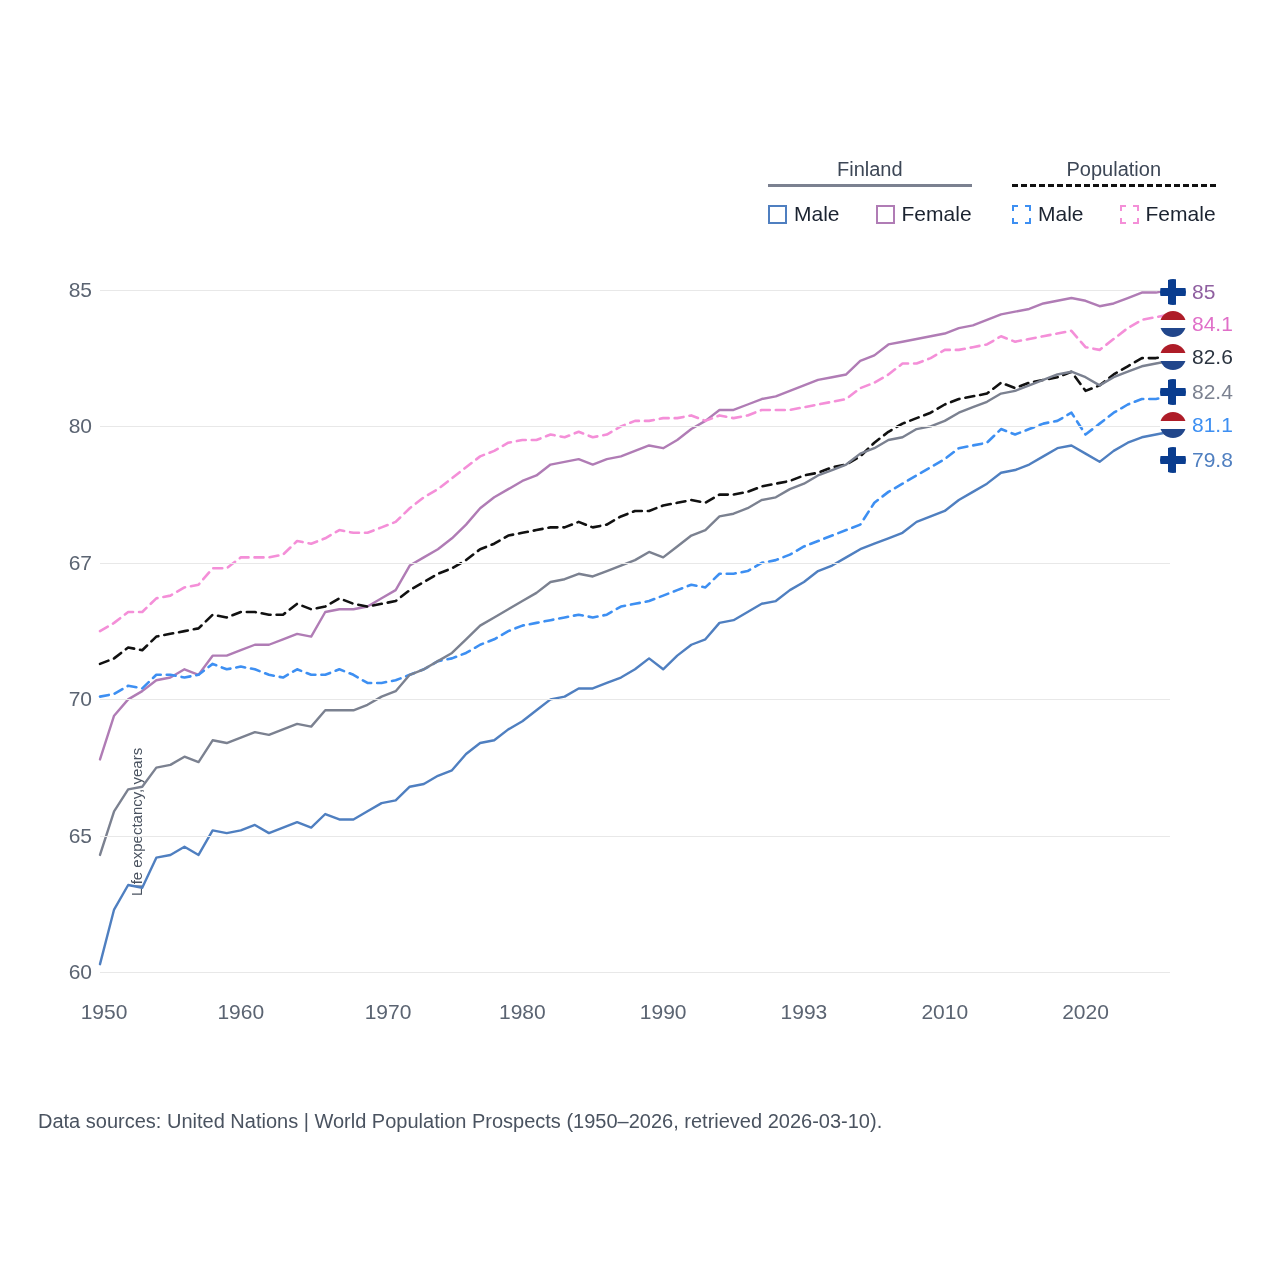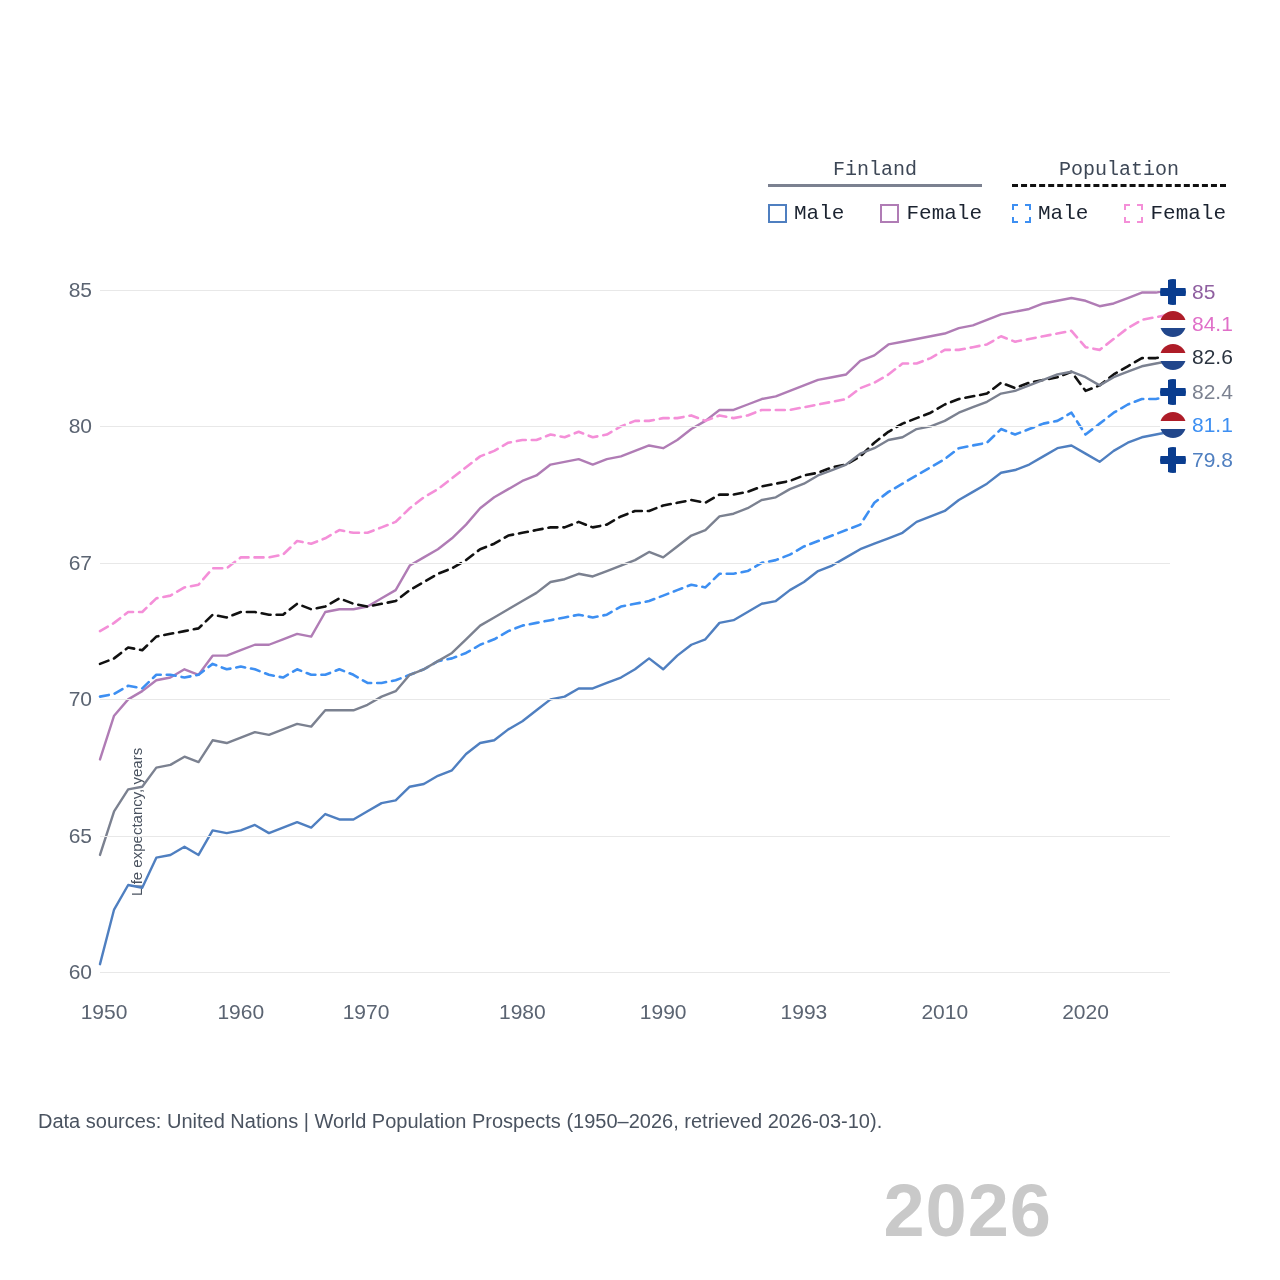--- a/index.html
+++ b/index.html
@@ -30,21 +30,20 @@
     letter-spacing: -0.2px;
   }
 
   
   .legend {
     position: absolute;
     left: 740px;
     top: 158px;
     width: 520px;
     height: 84px;
-    font-family: Liberation Mono, monospace;
   }
   .legend-group {
     position: absolute;
     top: 0;
   }
   .legend-group.finland { left: 28px; }
   .legend-group.netherlands { left: 272px; }
   .legend-head {
     font-size: 20px;
     color: #3d4756;
@@ -251,39 +250,38 @@
   <div class="plot" id="plot">
     <div class="axis-title">Life expectancy, years</div>
     <svg id="chart-svg" width="1070" height="718" viewBox="0 0 1070 718" style="position:absolute;left:0;top:0;overflow:visible">
         <polyline points="0.00,696.16 14.08,641.56 28.16,616.99 42.24,619.72 56.32,589.69 70.39,586.96 84.47,578.77 98.55,586.96 112.63,562.39 126.71,565.12 140.79,562.39 154.87,556.93 168.95,565.12 183.03,559.66 197.11,554.20 211.18,559.66 225.26,546.01 239.34,551.47 253.42,551.47 267.50,543.28 281.58,535.09 295.66,532.36 309.74,518.71 323.82,515.98 337.89,507.79 351.97,502.33 366.05,485.95 380.13,475.03 394.21,472.30 408.29,461.38 422.37,453.19 436.45,442.27 450.53,431.35 464.61,428.62 478.68,420.43 492.76,420.43 506.84,414.97 520.92,409.51 535.00,401.32 549.08,390.40 563.16,401.32 577.24,387.67 591.32,376.75 605.39,371.29 619.47,354.90 633.55,352.17 647.63,343.98 661.71,335.79 675.79,333.06 689.87,322.14 703.95,313.95 718.03,303.03 732.11,297.57 746.18,289.38 760.26,281.19 774.34,275.73 788.42,270.27 802.50,264.81 816.58,253.89 830.66,248.43 844.74,242.97 858.82,232.05 872.89,223.86 886.97,215.67 901.05,204.75 915.13,202.02 929.21,196.56 943.29,188.37 957.37,180.18 971.45,177.45 985.53,185.64 999.61,193.83 1013.68,182.91 1027.76,174.72 1041.84,169.26 1055.92,166.53 1070.00,163.80" fill="none" stroke="#4f7fc0" stroke-width="2.4" stroke-linejoin="round" stroke-linecap="round"></polyline>
         <polyline points="0.00,491.41 14.08,447.73 28.16,431.35 42.24,423.16 56.32,412.24 70.39,409.51 84.47,401.32 98.55,406.78 112.63,387.67 126.71,387.67 140.79,382.21 154.87,376.75 168.95,376.75 183.03,371.29 197.11,365.83 211.18,368.56 225.26,343.98 239.34,341.25 253.42,341.25 267.50,338.52 281.58,330.33 295.66,322.14 309.74,297.57 323.82,289.38 337.89,281.19 351.97,270.27 366.05,256.62 380.13,240.24 394.21,229.32 408.29,221.13 422.37,212.94 436.45,207.48 450.53,196.56 464.61,193.83 478.68,191.10 492.76,196.56 506.84,191.10 520.92,188.37 535.00,182.91 549.08,177.45 563.16,180.18 577.24,171.99 591.32,161.07 605.39,152.88 619.47,141.96 633.55,141.96 647.63,136.50 661.71,131.04 675.79,128.31 689.87,122.85 703.95,117.39 718.03,111.93 732.11,109.20 746.18,106.47 760.26,92.82 774.34,87.36 788.42,76.44 802.50,73.71 816.58,70.98 830.66,68.25 844.74,65.52 858.82,60.06 872.89,57.33 886.97,51.87 901.05,46.41 915.13,43.68 929.21,40.95 943.29,35.49 957.37,32.76 971.45,30.03 985.53,32.76 999.61,38.22 1013.68,35.49 1027.76,30.03 1041.84,24.57 1055.92,24.57 1070.00,21.84" fill="none" stroke="#b07cb5" stroke-width="2.4" stroke-linejoin="round" stroke-linecap="round"></polyline>
         <polyline points="0.00,428.62 14.08,425.89 28.16,417.70 42.24,420.43 56.32,406.78 70.39,406.78 84.47,409.51 98.55,406.78 112.63,395.86 126.71,401.32 140.79,398.59 154.87,401.32 168.95,406.78 183.03,409.51 197.11,401.32 211.18,406.78 225.26,406.78 239.34,401.32 253.42,406.78 267.50,414.97 281.58,414.97 295.66,412.24 309.74,406.78 323.82,401.32 337.89,393.13 351.97,390.40 366.05,384.94 380.13,376.75 394.21,371.29 408.29,363.10 422.37,357.63 436.45,354.90 450.53,352.17 464.61,349.44 478.68,346.71 492.76,349.44 506.84,346.71 520.92,338.52 535.00,335.79 549.08,333.06 563.16,327.60 577.24,322.14 591.32,316.68 605.39,319.41 619.47,305.76 633.55,305.76 647.63,303.03 661.71,294.84 675.79,292.11 689.87,286.65 703.95,278.46 718.03,273.00 732.11,267.54 746.18,262.08 760.26,256.62 774.34,234.78 788.42,223.86 802.50,215.67 816.58,207.48 830.66,199.29 844.74,191.10 858.82,180.18 872.89,177.45 886.97,174.72 901.05,161.07 915.13,166.53 929.21,161.07 943.29,155.61 957.37,152.88 971.45,144.69 985.53,166.53 999.61,155.61 1013.68,144.69 1027.76,136.50 1041.84,131.04 1055.92,131.04 1070.00,128.31" fill="none" stroke="#3d8ff2" stroke-width="2.6" stroke-linejoin="round" stroke-linecap="round" stroke-dasharray="9,6"></polyline>
         <polyline points="0.00,363.10 14.08,354.90 28.16,343.98 42.24,343.98 56.32,330.33 70.39,327.60 84.47,319.41 98.55,316.68 112.63,300.30 126.71,300.30 140.79,289.38 154.87,289.38 168.95,289.38 183.03,286.65 197.11,273.00 211.18,275.73 225.26,270.27 239.34,262.08 253.42,264.81 267.50,264.81 281.58,259.35 295.66,253.89 309.74,240.24 323.82,229.32 337.89,221.13 351.97,210.21 366.05,199.29 380.13,188.37 394.21,182.91 408.29,174.72 422.37,171.99 436.45,171.99 450.53,166.53 464.61,169.26 478.68,163.80 492.76,169.26 506.84,166.53 520.92,158.34 535.00,152.88 549.08,152.88 563.16,150.15 577.24,150.15 591.32,147.42 605.39,152.88 619.47,147.42 633.55,150.15 647.63,147.42 661.71,141.96 675.79,141.96 689.87,141.96 703.95,139.23 718.03,136.50 732.11,133.77 746.18,131.04 760.26,120.12 774.34,114.66 788.42,106.47 802.50,95.55 816.58,95.55 830.66,90.09 844.74,81.90 858.82,81.90 872.89,79.17 886.97,76.44 901.05,68.25 915.13,73.71 929.21,70.98 943.29,68.25 957.37,65.52 971.45,62.79 985.53,79.17 999.61,81.90 1013.68,70.98 1027.76,60.06 1041.84,51.87 1055.92,49.14 1070.00,46.41" fill="none" stroke="#f48fd8" stroke-width="2.6" stroke-linejoin="round" stroke-linecap="round" stroke-dasharray="9,6"></polyline>
         <polyline points="0.00,395.86 14.08,390.40 28.16,379.48 42.24,382.21 56.32,368.56 70.39,365.83 84.47,363.10 98.55,360.37 112.63,346.71 126.71,349.44 140.79,343.98 154.87,343.98 168.95,346.71 183.03,346.71 197.11,335.79 211.18,341.25 225.26,338.52 239.34,330.33 253.42,335.79 267.50,338.52 281.58,335.79 295.66,333.06 309.74,322.14 323.82,313.95 337.89,305.76 351.97,300.30 366.05,292.11 380.13,281.19 394.21,275.73 408.29,267.54 422.37,264.81 436.45,262.08 450.53,259.35 464.61,259.35 478.68,253.89 492.76,259.35 506.84,256.62 520.92,248.43 535.00,242.97 549.08,242.97 563.16,237.51 577.24,234.78 591.32,232.05 605.39,234.78 619.47,226.59 633.55,226.59 647.63,223.86 661.71,218.40 675.79,215.67 689.87,212.94 703.95,207.48 718.03,204.75 732.11,199.29 746.18,196.56 760.26,188.37 774.34,174.72 788.42,163.80 802.50,155.61 816.58,150.15 830.66,144.69 844.74,136.50 858.82,131.04 872.89,128.31 886.97,125.58 901.05,114.66 915.13,120.12 929.21,114.66 943.29,111.93 957.37,109.20 971.45,103.74 985.53,122.85 999.61,117.39 1013.68,106.47 1027.76,98.28 1041.84,90.09 1055.92,90.09 1070.00,87.36" fill="none" stroke="#111111" stroke-width="2.6" stroke-linejoin="round" stroke-linecap="round" stroke-dasharray="9,6"></polyline>
         <polyline points="0.00,586.96 14.08,543.28 28.16,521.44 42.24,518.71 56.32,499.60 70.39,496.87 84.47,488.68 98.55,494.14 112.63,472.30 126.71,475.03 140.79,469.57 154.87,464.11 168.95,466.84 183.03,461.38 197.11,455.92 211.18,458.65 225.26,442.27 239.34,442.27 253.42,442.27 267.50,436.81 281.58,428.62 295.66,423.16 309.74,406.78 323.82,401.32 337.89,393.13 351.97,384.94 366.05,371.29 380.13,357.63 394.21,349.44 408.29,341.25 422.37,333.06 436.45,324.87 450.53,313.95 464.61,311.22 478.68,305.76 492.76,308.49 506.84,303.03 520.92,297.57 535.00,292.11 549.08,283.92 563.16,289.38 577.24,278.46 591.32,267.54 605.39,262.08 619.47,248.43 633.55,245.70 647.63,240.24 661.71,232.05 675.79,229.32 689.87,221.13 703.95,215.67 718.03,207.48 732.11,202.02 746.18,196.56 760.26,185.64 774.34,180.18 788.42,171.99 802.50,169.26 816.58,161.07 830.66,158.34 844.74,152.88 858.82,144.69 872.89,139.23 886.97,133.77 901.05,125.58 915.13,122.85 929.21,117.39 943.29,111.93 957.37,106.47 971.45,103.74 985.53,109.20 999.61,117.39 1013.68,109.20 1027.76,103.74 1041.84,98.28 1055.92,95.55 1070.00,92.82" fill="none" stroke="#7b8190" stroke-width="2.4" stroke-linejoin="round" stroke-linecap="round"></polyline>
       </svg>
-    <div class="watermark">2026</div>
   <div class="grid-line" style="top: 704.35px;"></div>
       <div class="y-label-text" style="top: 704.35px;">60</div>
       <div class="grid-line" style="top: 567.848px;"></div>
       <div class="y-label-text" style="top: 567.848px;">65</div>
       <div class="grid-line" style="top: 431.346px;"></div>
       <div class="y-label-text" style="top: 431.346px;">70</div>
       <div class="grid-line" style="top: 294.844px;"></div>
       <div class="y-label-text" style="top: 294.844px;">67</div>
       <div class="grid-line" style="top: 158.342px;"></div>
       <div class="y-label-text" style="top: 158.342px;">80</div>
       <div class="grid-line" style="top: 21.8403px;"></div>
       <div class="y-label-text" style="top: 21.8403px;">85</div>
     </div>
 
   <div class="x-axis" id="x-axis">
       <div class="x-tick" style="left: 4px;">1950</div>
       <div class="x-tick" style="left: 140.789px;">1960</div>
-      <div class="x-tick" style="left: 266px; text-align: right;">1970</div>
+      <div class="x-tick" style="left: 288px; text-align: right;">1970</div>
       <div class="x-tick" style="left: 422.368px;">1980</div>
       <div class="x-tick" style="left: 563.158px;">1990</div>
       <div class="x-tick" style="left: 703.947px;">1993</div>
       <div class="x-tick" style="left: 844.737px;">2010</div>
       <div class="x-tick" style="left: 985.526px;">2020</div>
     </div>
 
   <div class="end-labels" id="end-labels">
       <div class="end-label" style="top: 24px;">
         <span class="flag flag-fi"></span>

